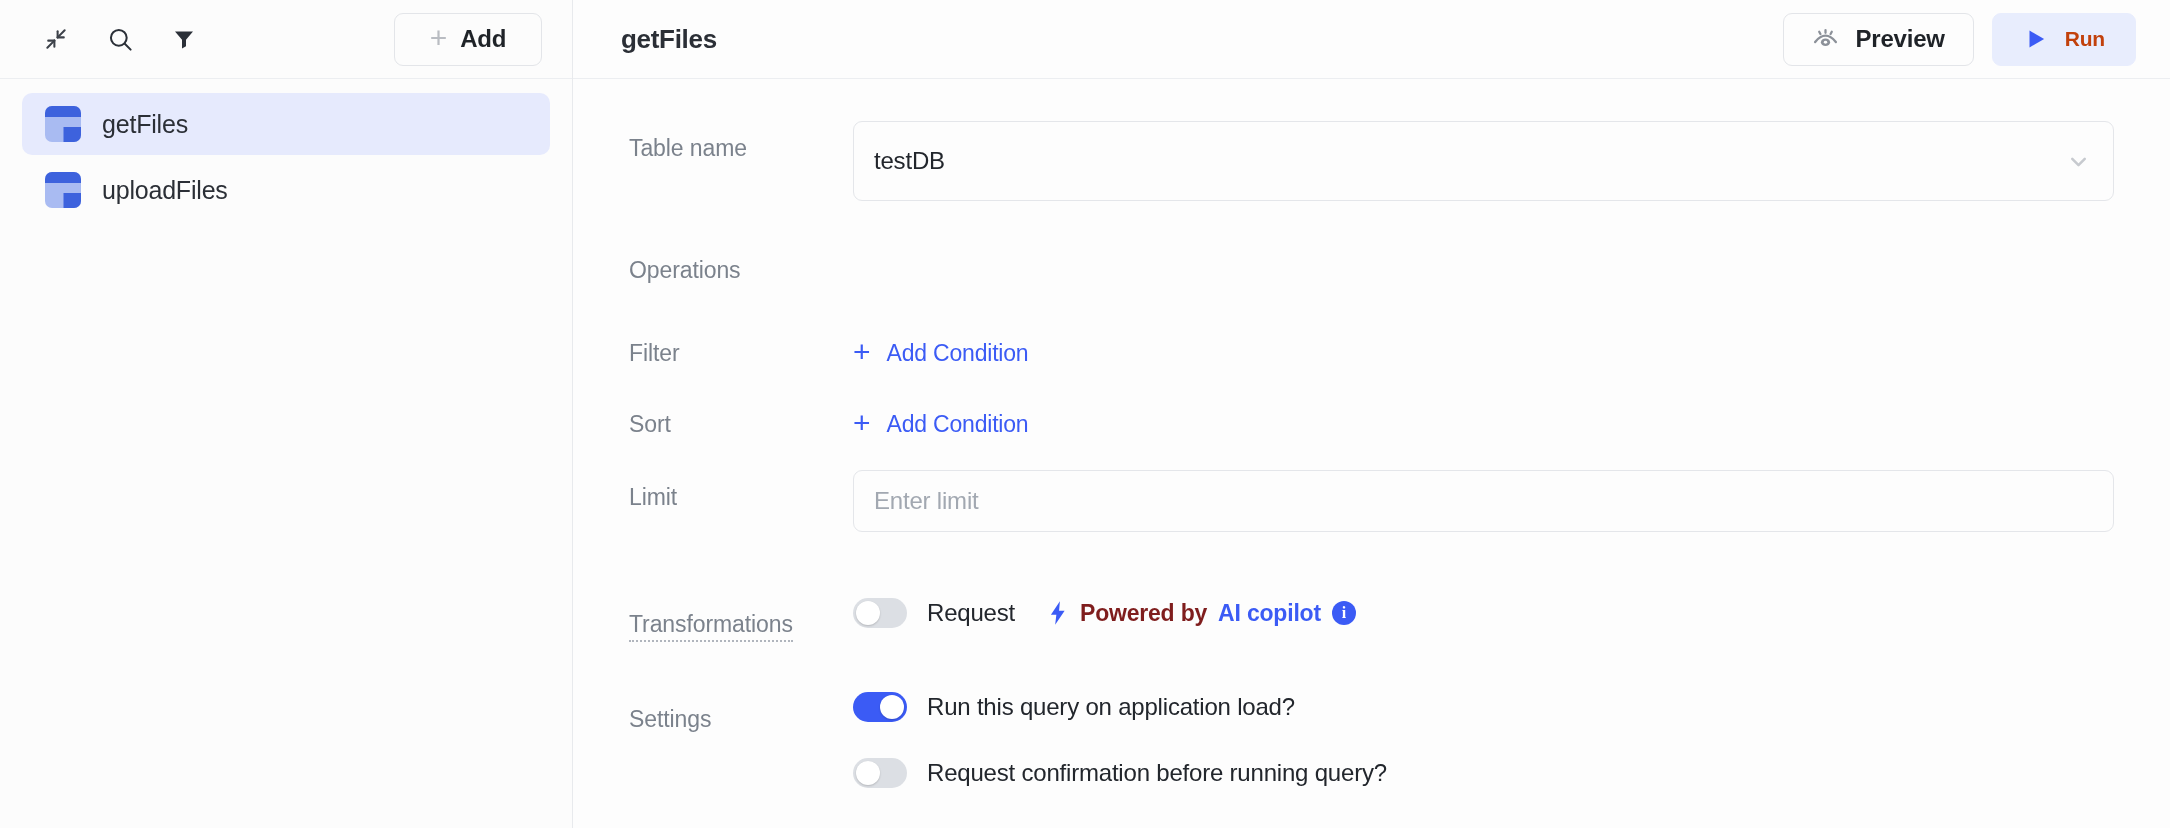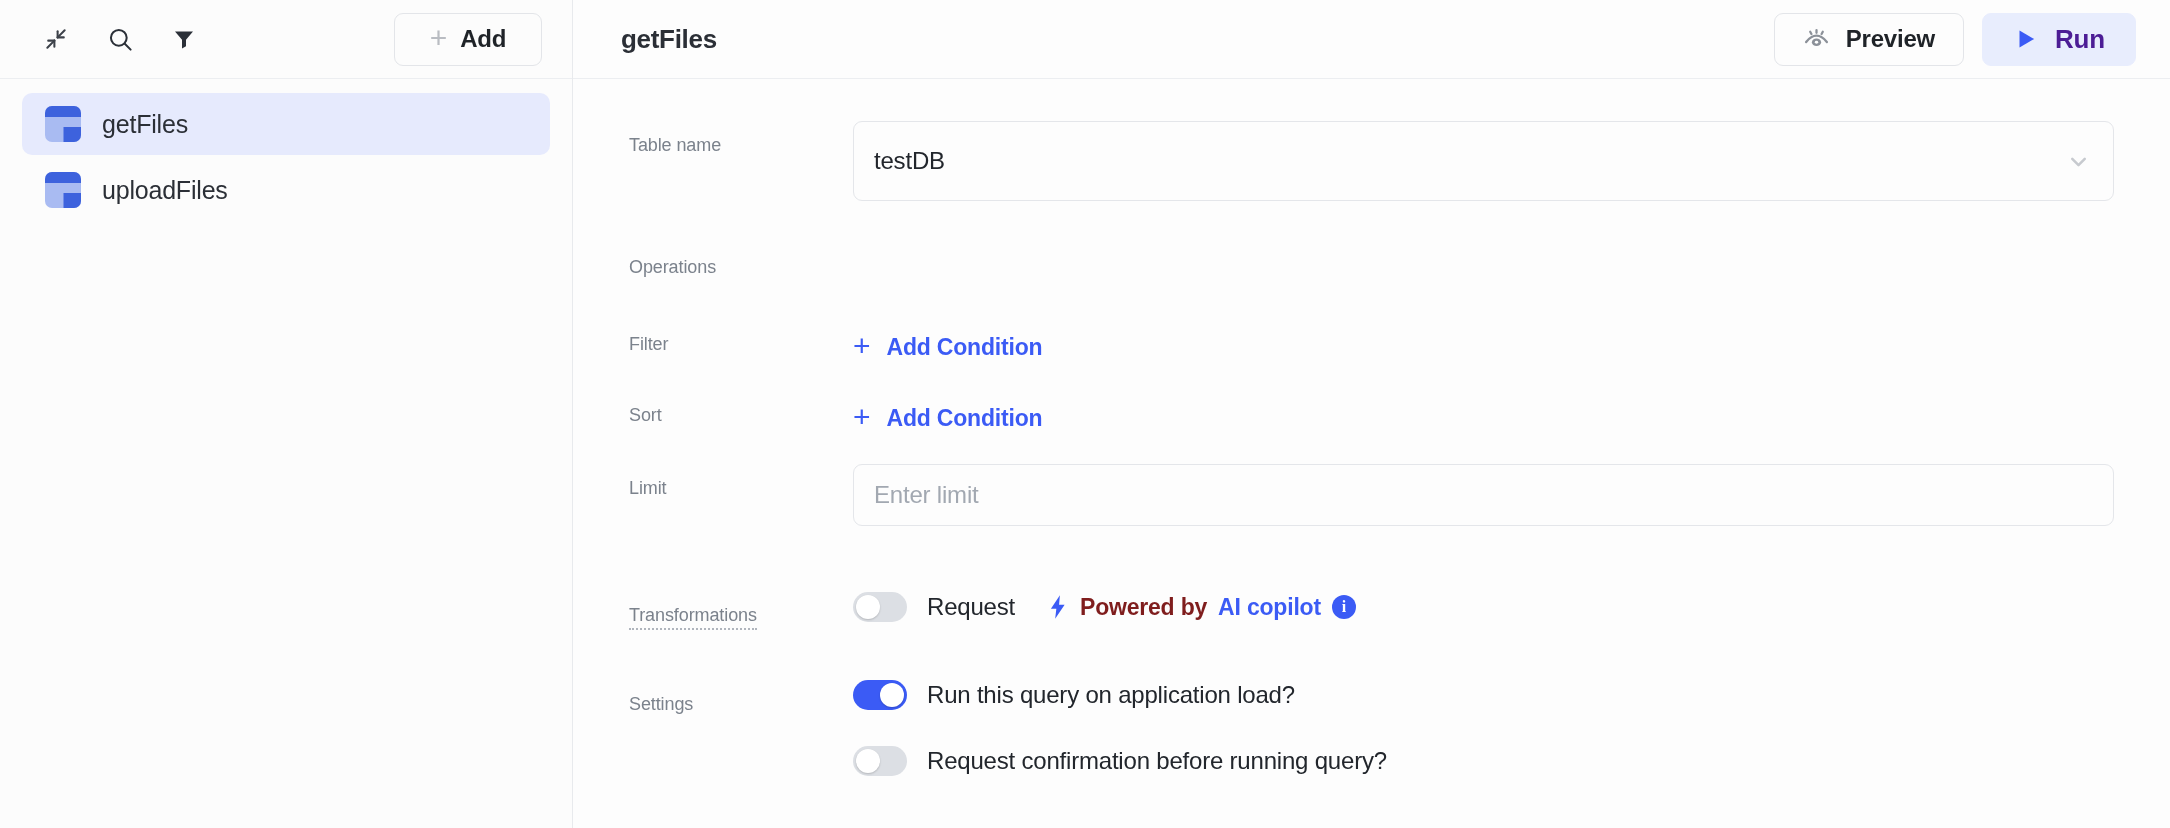--- a/index.html
+++ b/index.html
@@ -162,42 +162,42 @@
     padding: 0 30px;
     display: flex;
     align-items: center;
     gap: 16px;
     background: #e8edfd;
     border: 1px solid #e8edfd;
     border-radius: 9px;
     cursor: pointer;
   }
   .run-button .btn-text {
-    font-size: 26px;
-    font-weight: 700;
-    color: #4c1d95;
+    font-size: 21px;
+    font-weight: 700;
+    color: #c2410c;
     letter-spacing: -0.2px;
   }
 
   
   .form-area {
     flex: 1 1 auto;
     padding: 42px 56px 0 56px;
     overflow: hidden;
   }
 
   .form-row {
     display: flex;
     align-items: flex-start;
   }
 
   .field-label {
     width: 224px;
     flex: 0 0 224px;
-    font-size: 18px;
+    font-size: 23px;
     color: #7b828c;
     letter-spacing: -0.1px;
     padding-top: 14px;
   }
   .field-label.dotted {
     border-bottom: 2px dotted #b0b5bd;
     display: inline-block;
     width: auto;
     flex: 0 0 auto;
     padding-bottom: 2px;
@@ -252,21 +252,21 @@
   }
   .add-condition .plus-blue {
     font-size: 30px;
     color: #3b5bf5;
     line-height: 1;
     font-weight: 400;
     margin-top: -2px;
   }
   .add-condition .ac-text {
     font-size: 23px;
-    font-weight: 700;
+    font-weight: 400;
     color: #3b5bf5;
     letter-spacing: -0.2px;
   }
 
   
   .toggle {
     width: 54px;
     height: 30px;
     border-radius: 15px;
     background: #dcdfe4;

